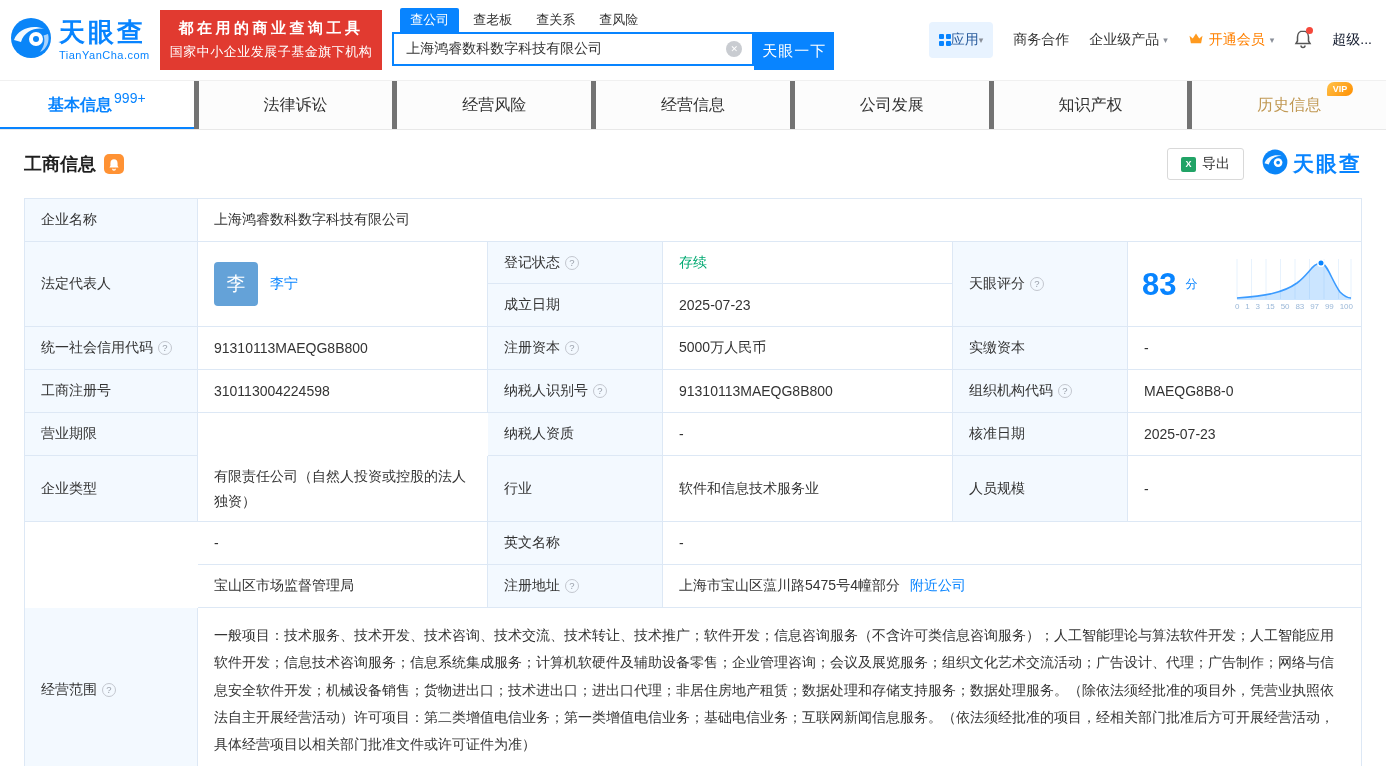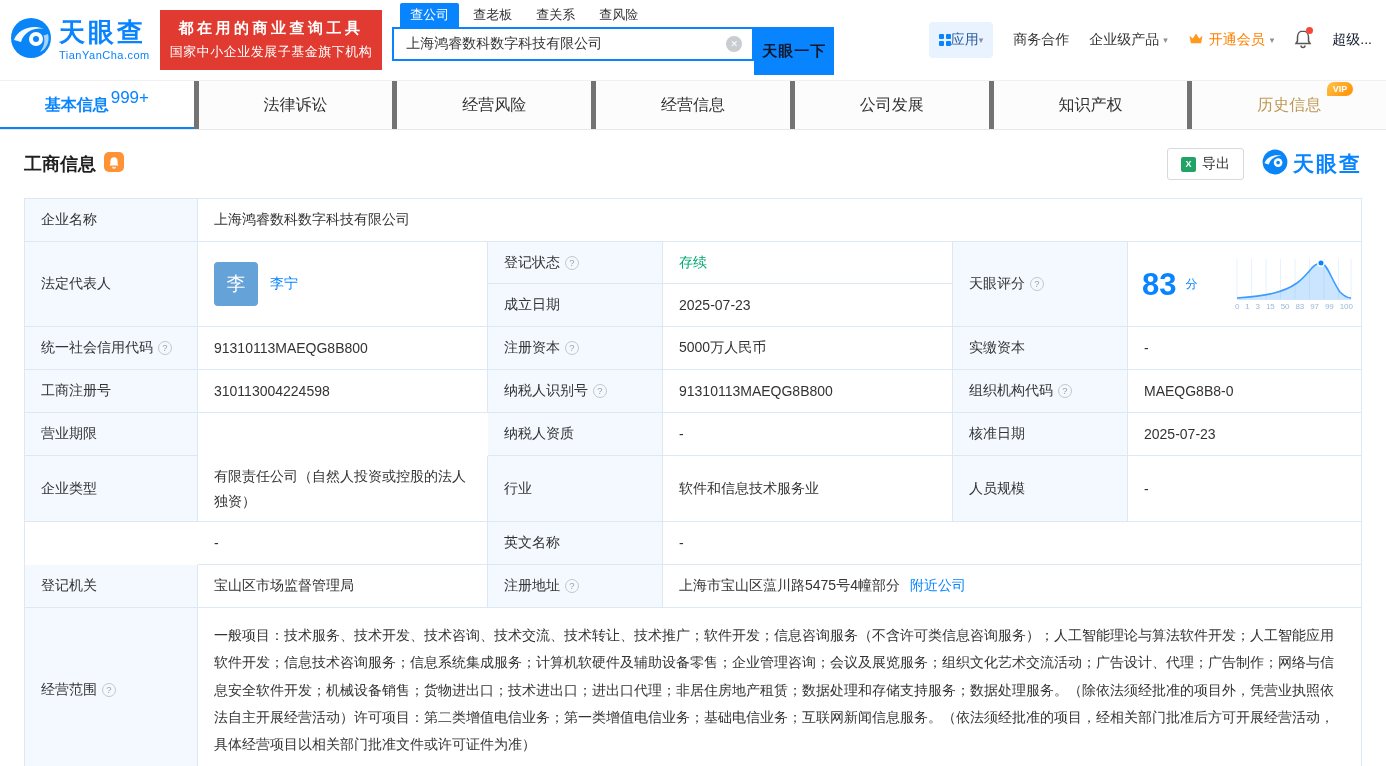--- a/index.html
+++ b/index.html
@@ -15,47 +15,47 @@
   .promo-l2 { font-size:13px; letter-spacing:.5px; margin-top:5px; white-space:nowrap; }
 
   .search-area { margin-left:10px; flex:none; }
   .search-tabs { display:flex; align-items:flex-end; gap:4px; height:22px; }
   .search-tab { font-size:13px; color:#333; padding:3px 10px; cursor:pointer; white-space:nowrap; }
   .search-tab.active { background:#0884ff; color:#fff; border-radius:2px 2px 0 0;margin-left:8px; }
   .search-row { display:flex; }
   .search-box { width:362px; height:34px; border:2px solid #0884ff; display:flex; align-items:center; background:#fff; }
   .search-box input { flex:1; border:none; outline:none; font-size:14px; padding:0 12px; color:#333; background:transparent; min-width:0; }
   .clear-icon { flex:none; width:16px; height:16px; margin-right:10px; border-radius:50%; background:#c9ccd1; color:#fff; font-size:9px; line-height:16px; text-align:center; cursor:pointer; }
-  .search-btn { width:80px; height:48px; background:#0884ff; color:#0f172a; border:none; font-size:15px; letter-spacing:1px; cursor:pointer;font-weight:bold; }
+  .search-btn { width:80px; height:38px; background:#0884ff; color:#ffffff; border:none; font-size:15px; letter-spacing:1px; cursor:pointer; }
 
   .top-right { display:flex; align-items:center; margin-left:auto; gap:20px; font-size:14px; flex:none; }
   .apps-btn { display:flex; align-items:center; background:#e8f3ff; padding:9px 10px; border-radius:4px; cursor:pointer; color:#2a5c9d; }
   .grid-icon { display:grid; grid-template-columns:5px 5px; grid-gap:2px; }
   .grid-icon i { width:5px; height:5px; background:#0884ff; border-radius:1px; }
   .caret { font-size:9px; color:#8a8f99; }
   .menu-item { cursor:pointer; display:flex; align-items:center; gap:4px; white-space:nowrap; }
   .vip-link { color:#ff8000; display:flex; gap:5px; align-items:center; cursor:pointer; white-space:nowrap; }
   .bell-wrap { position:relative; cursor:pointer; display:flex; }
   .bell-dot { position:absolute; top:-2px; right:-1px; width:7px; height:7px; background:#f5483b; border-radius:50%; }
   .super-text { color:#0f172a; cursor:pointer; white-space:nowrap; }
 
   
   .navbar { display:flex; height:49px; border-bottom:1px solid #e8e8e8; background:#fcfcfc; }
   .nav-tab { flex:1; position:relative; display:flex; align-items:center; justify-content:center; font-size:16px; color:#333; cursor:pointer; border-right:5px solid #737373; }
   .nav-tab:last-child { border-right:none; }
   .nav-tab.active { background:#fff; color:#0884ff; font-weight:700; box-shadow:inset 0 -2px 0 #0884ff; }
-  .nav-badge { font-size:17px; color:#0884ff; font-weight:400; position:relative; top:-7px; margin-left:2px; }
+  .nav-badge { font-size:14px; color:#0884ff; font-weight:400; position:relative; top:-7px; margin-left:2px; }
   .nav-tab.gold { color:#c09853; }
   .label-wrap { position:relative; display:inline-block; }
   .vip-badge { position:absolute; top:-13px; right:-32px; background:linear-gradient(135deg,#ffc24b,#ff8f00); color:#fff; font-size:9px; font-weight:700; padding:2px 6px; border-radius:7px 7px 7px 1px; }
 
   
   .main { padding:0 24px 30px; }
   .section-head { display:flex; align-items:center; height:68px; }
-  .section-title { display:flex; align-items:flex-start; gap:8px; font-size:18px; font-weight:700; color:#1f1f1f; }
+  .section-title { display:flex; align-items:center; gap:8px; font-size:18px; font-weight:700; color:#1f1f1f; }
   .alarm-badge { width:20px; height:20px; border-radius:5px; background:#ff9234; display:flex; align-items:center; justify-content:center; cursor:pointer; }
   .head-right { margin-left:auto; display:flex; align-items:center; gap:18px; }
   .export-btn { display:flex; align-items:center; gap:6px; height:32px; padding:0 13px; border:1px solid #d9d9d9; border-radius:3px; background:#fff; font-size:14px; color:#333; cursor:pointer; }
   .excel-icon { width:15px; height:15px; border-radius:2px; background:#21a366; color:#fff; font-size:9px; font-weight:700; display:flex; align-items:center; justify-content:center; }
   .brand-right { display:flex; align-items:center; gap:5px; }
   .brand-right .cn { font-size:21px; font-weight:700; color:#0884ff; letter-spacing:2px; }
 
   
   .info-table { display:grid; grid-template-columns:173px 290px 175px 290px 175px 1fr;
     grid-template-rows:43px 42px 43px 43px 43px 43px 66px 43px 43px minmax(155px,auto);
@@ -308,21 +308,20 @@
     <div class="cell wrap-cell" style="grid-column:2;grid-row:7;">有限责任公司（自然人投资或控股的法人独资）</div>
     <div class="cell lbl" style="grid-column:3;grid-row:7;">行业</div>
     <div class="cell" style="grid-column:4;grid-row:7;">软件和信息技术服务业</div>
     <div class="cell lbl" style="grid-column:5;grid-row:7;">人员规模</div>
     <div class="cell" style="grid-column:6;grid-row:7;">-</div>
 
     <div class="cell" style="grid-column:2;grid-row:8;">-</div>
     <div class="cell lbl" style="grid-column:3;grid-row:8;">英文名称</div>
     <div class="cell" style="grid-column:4 / span 3;grid-row:8;">-</div>
 
-    <div class="cell lbl" style="grid-column:1;grid-row:9;">登记机关</div>
     <div class="cell" style="grid-column:2;grid-row:9;">宝山区市场监督管理局</div>
     <div class="cell lbl" style="grid-column:3;grid-row:9;">
       <span>注册地址</span>
       <span class="help-icon">?</span>
     </div>
     <div class="cell" style="grid-column:4 / span 3;grid-row:9;">
       <span>上海市宝山区蕰川路5475号4幢部分</span>
       <span class="link addr-link">附近公司</span>
     </div>
 

